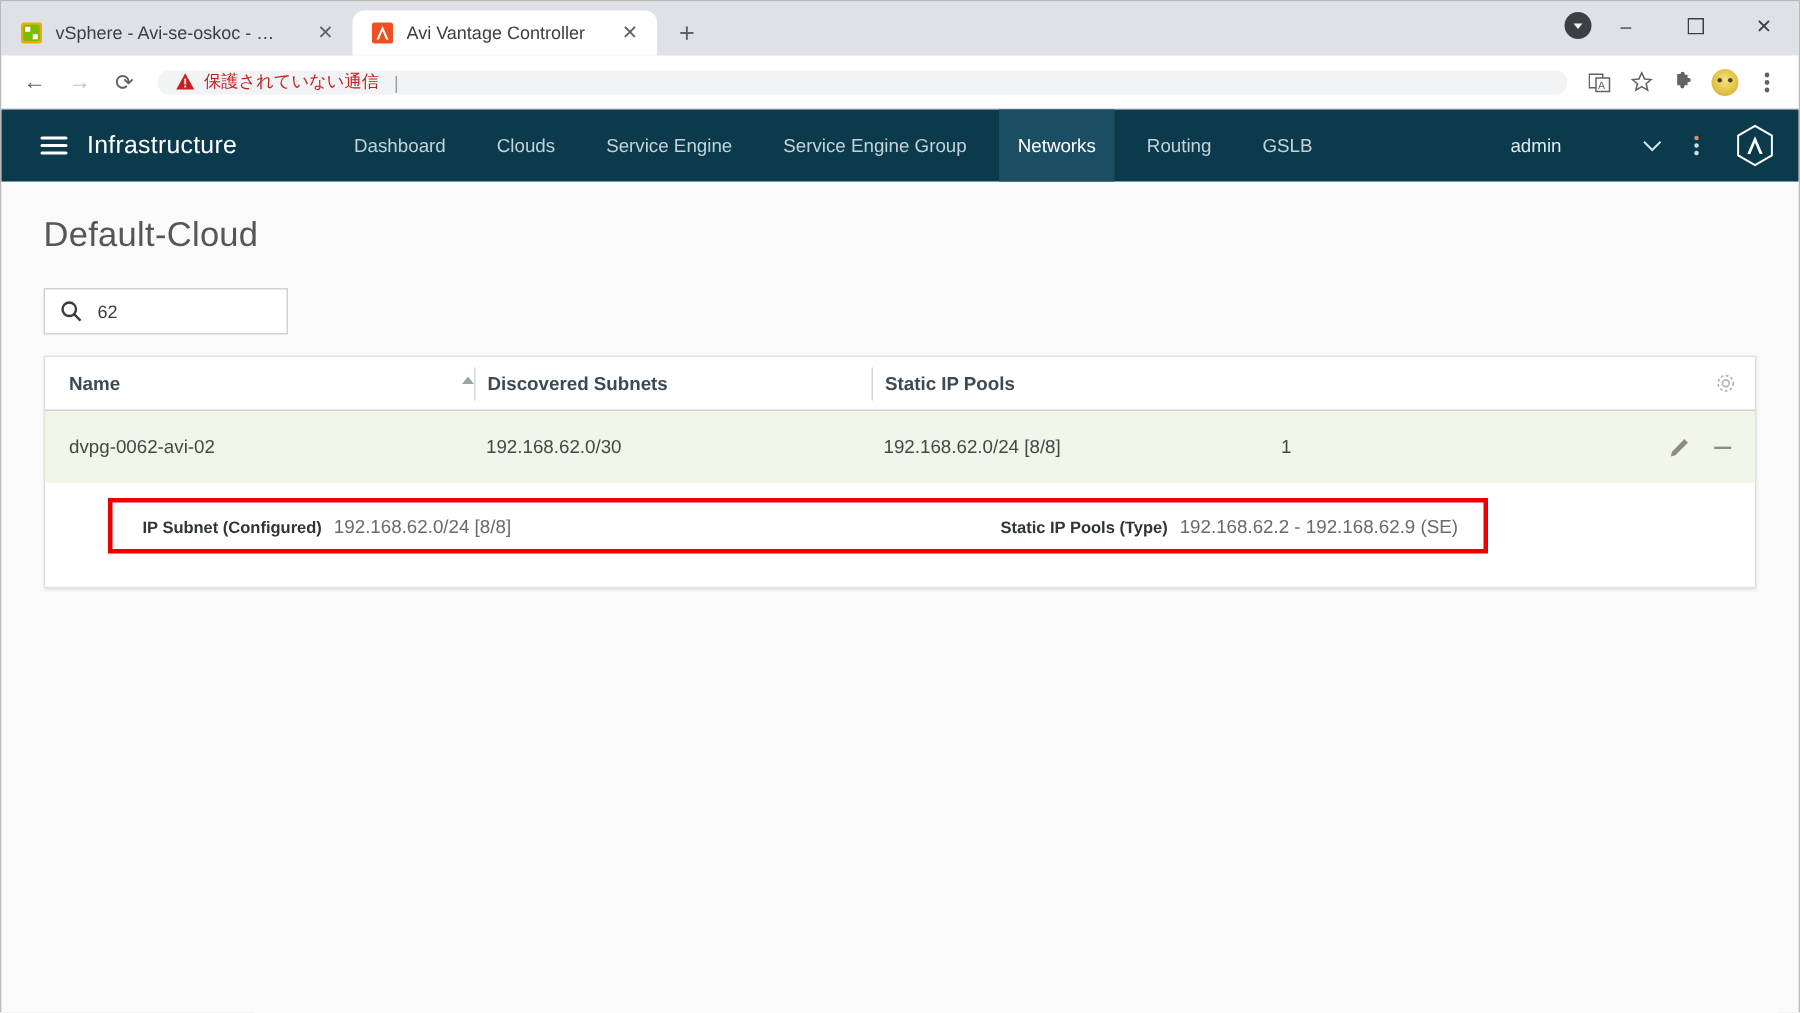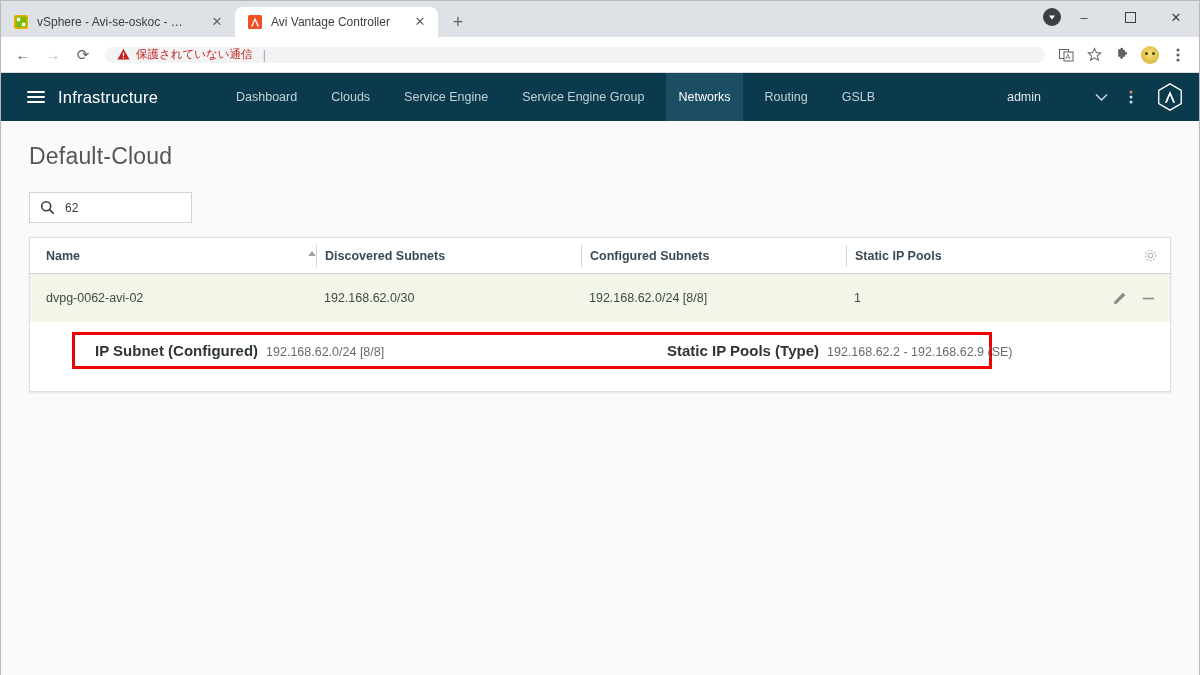--- a/index.html
+++ b/index.html
@@ -307,21 +307,21 @@
   .detail-field {
     display: flex;
     align-items: baseline;
     gap: 8px;
     position: absolute;
     white-space: nowrap;
   }
   .df-1 { left: 20px; }
   .df-2 { left: 592px; }
   .dl-label {
-    font-size: 15px;
+    font-size: 11px;
     color: #2f3538;
     font-weight: 600;
   }
   .dl-value {
     font-size: 12.5px;
     color: #666b6d;
   }
 </style>
 </head>
 <body>
@@ -469,21 +469,20 @@
     </div>
 
     <div class="card">
 
       <div class="thead">
         <div class="th col-name">
           <span>Name</span>
           <span class="sort-caret"></span>
         </div>
         <div class="th col-disc divide">Discovered Subnets</div>
-        <div class="th col-conf divide">Configured Subnets</div>
         <div class="th col-pools divide">Static IP Pools</div>
         <div class="col-gear">
           <svg width="15" height="15" viewBox="0 0 16 16">
             <circle cx="8" cy="8" r="2.4" fill="none" stroke="#b4b4b4" stroke-width="1.2"></circle>
             <circle cx="8" cy="8" r="5.4" fill="none" stroke="#b4b4b4" stroke-width="1.2" stroke-dasharray="2 1.6"></circle>
           </svg>
         </div>
       </div>
 
       <div class="row">

